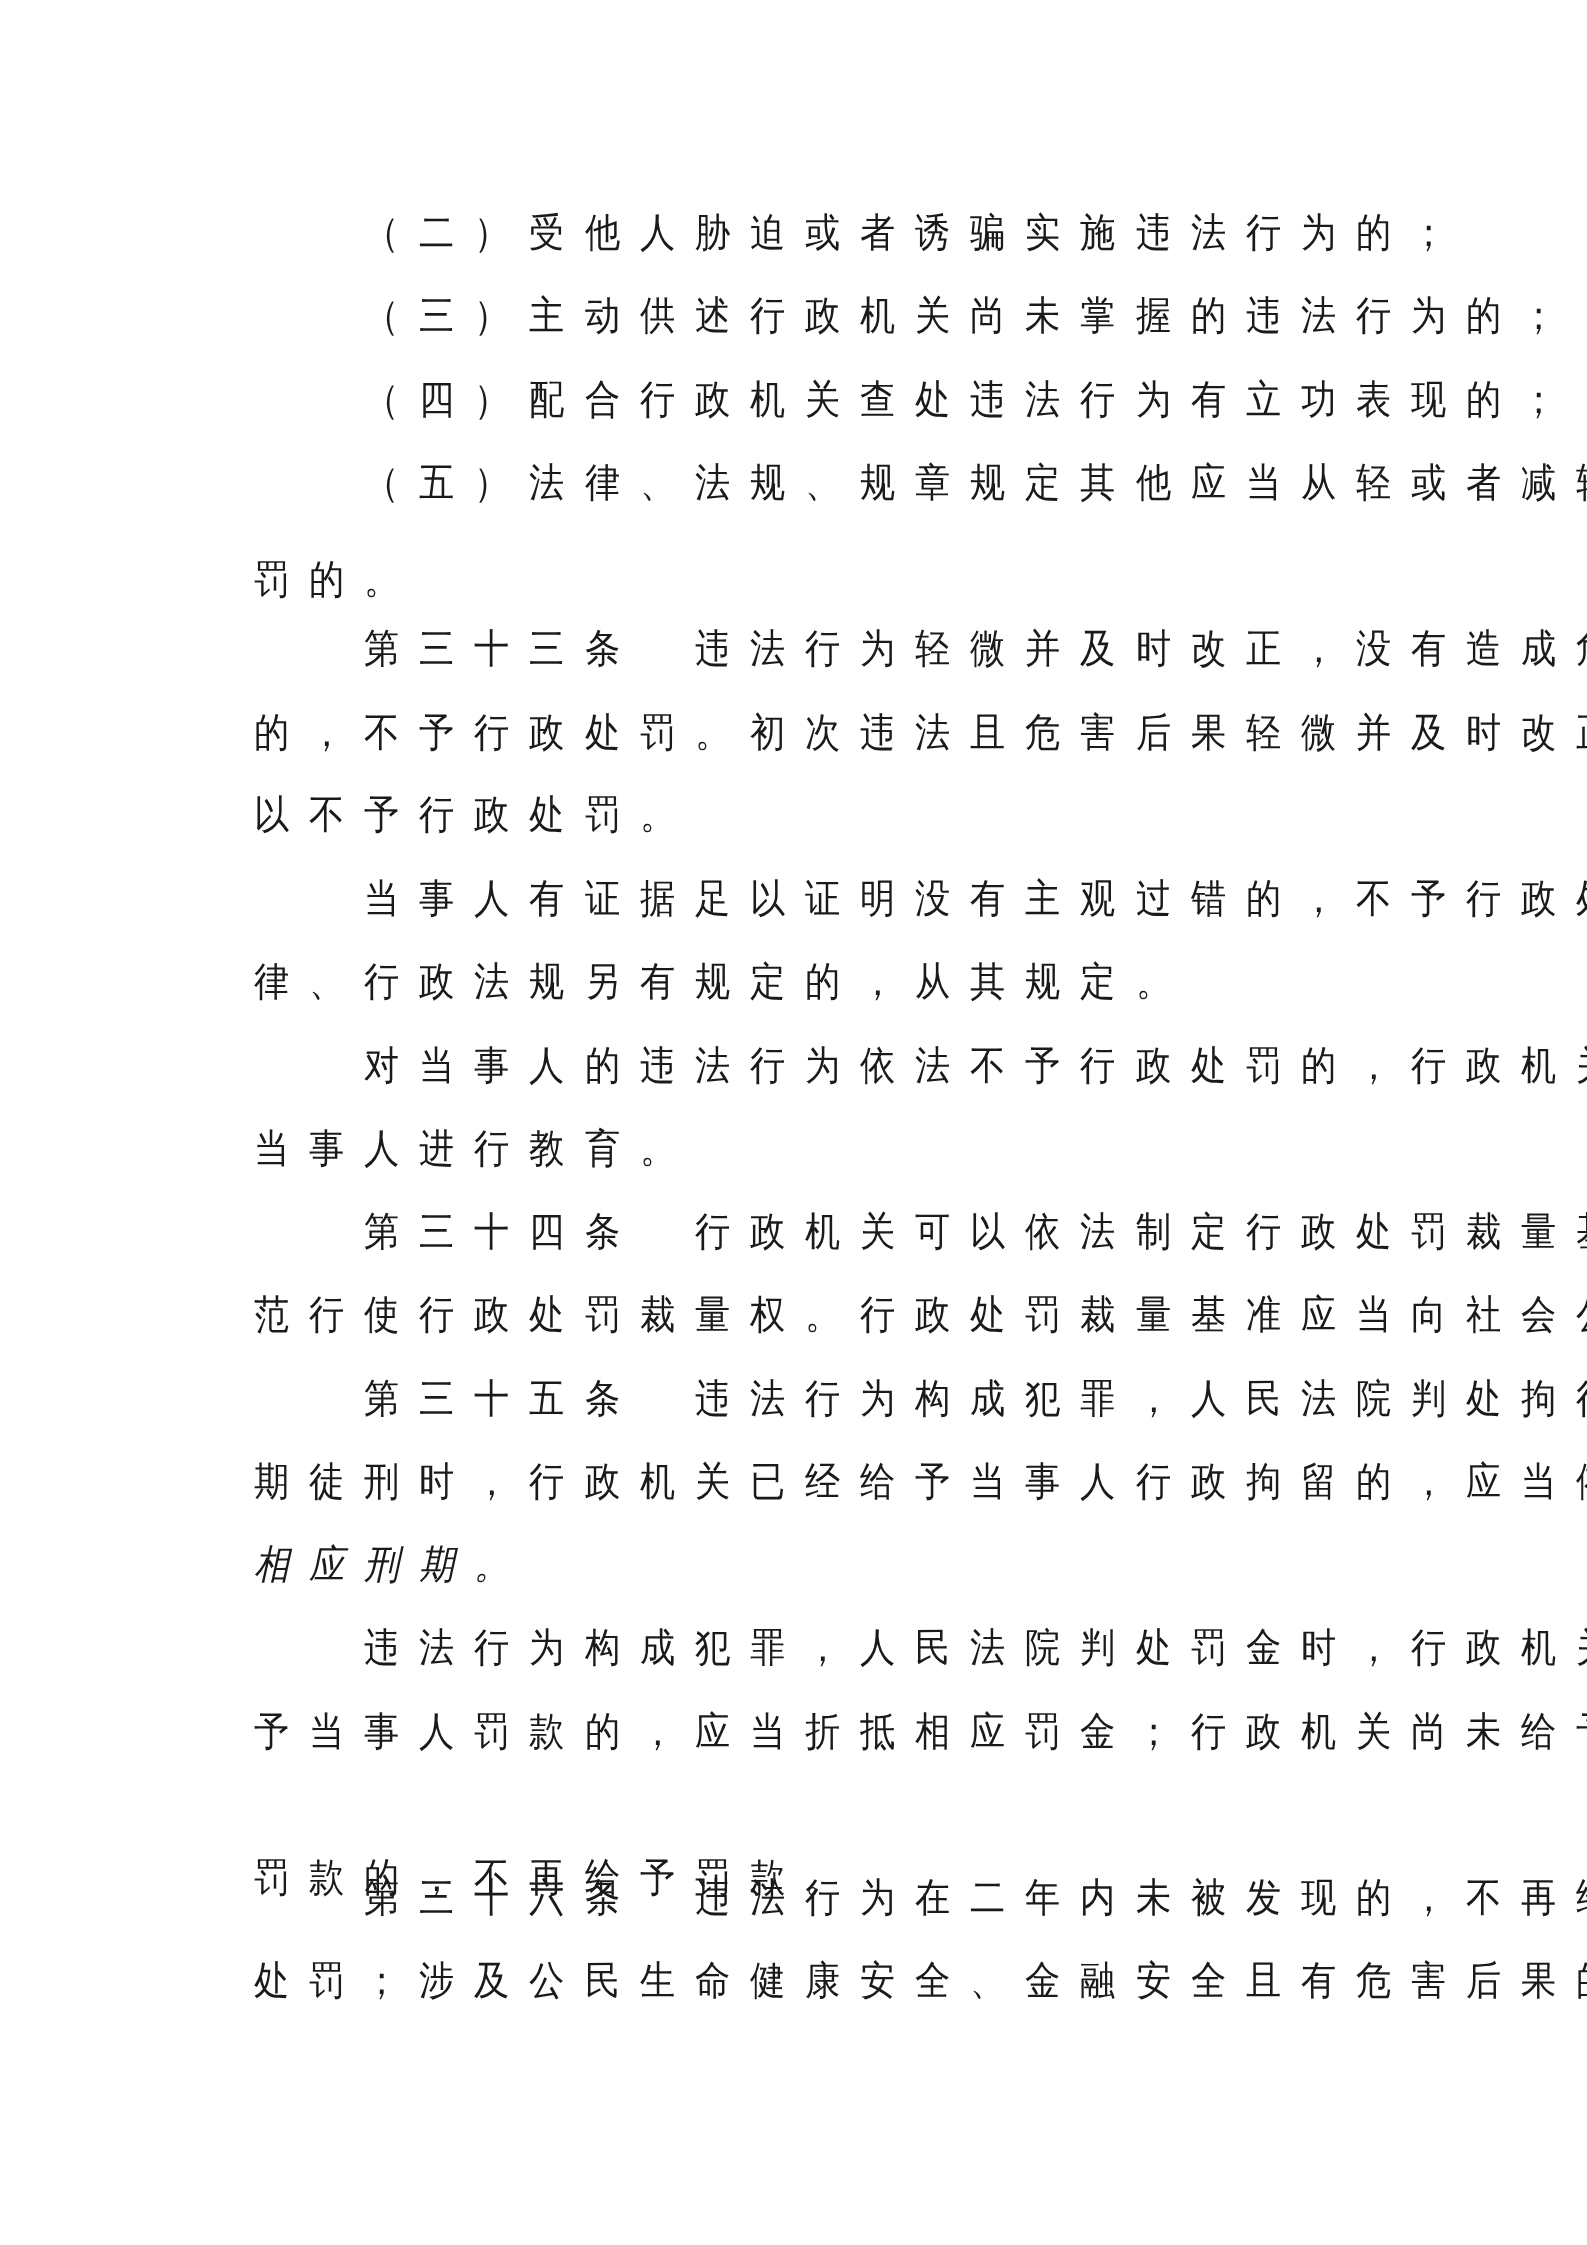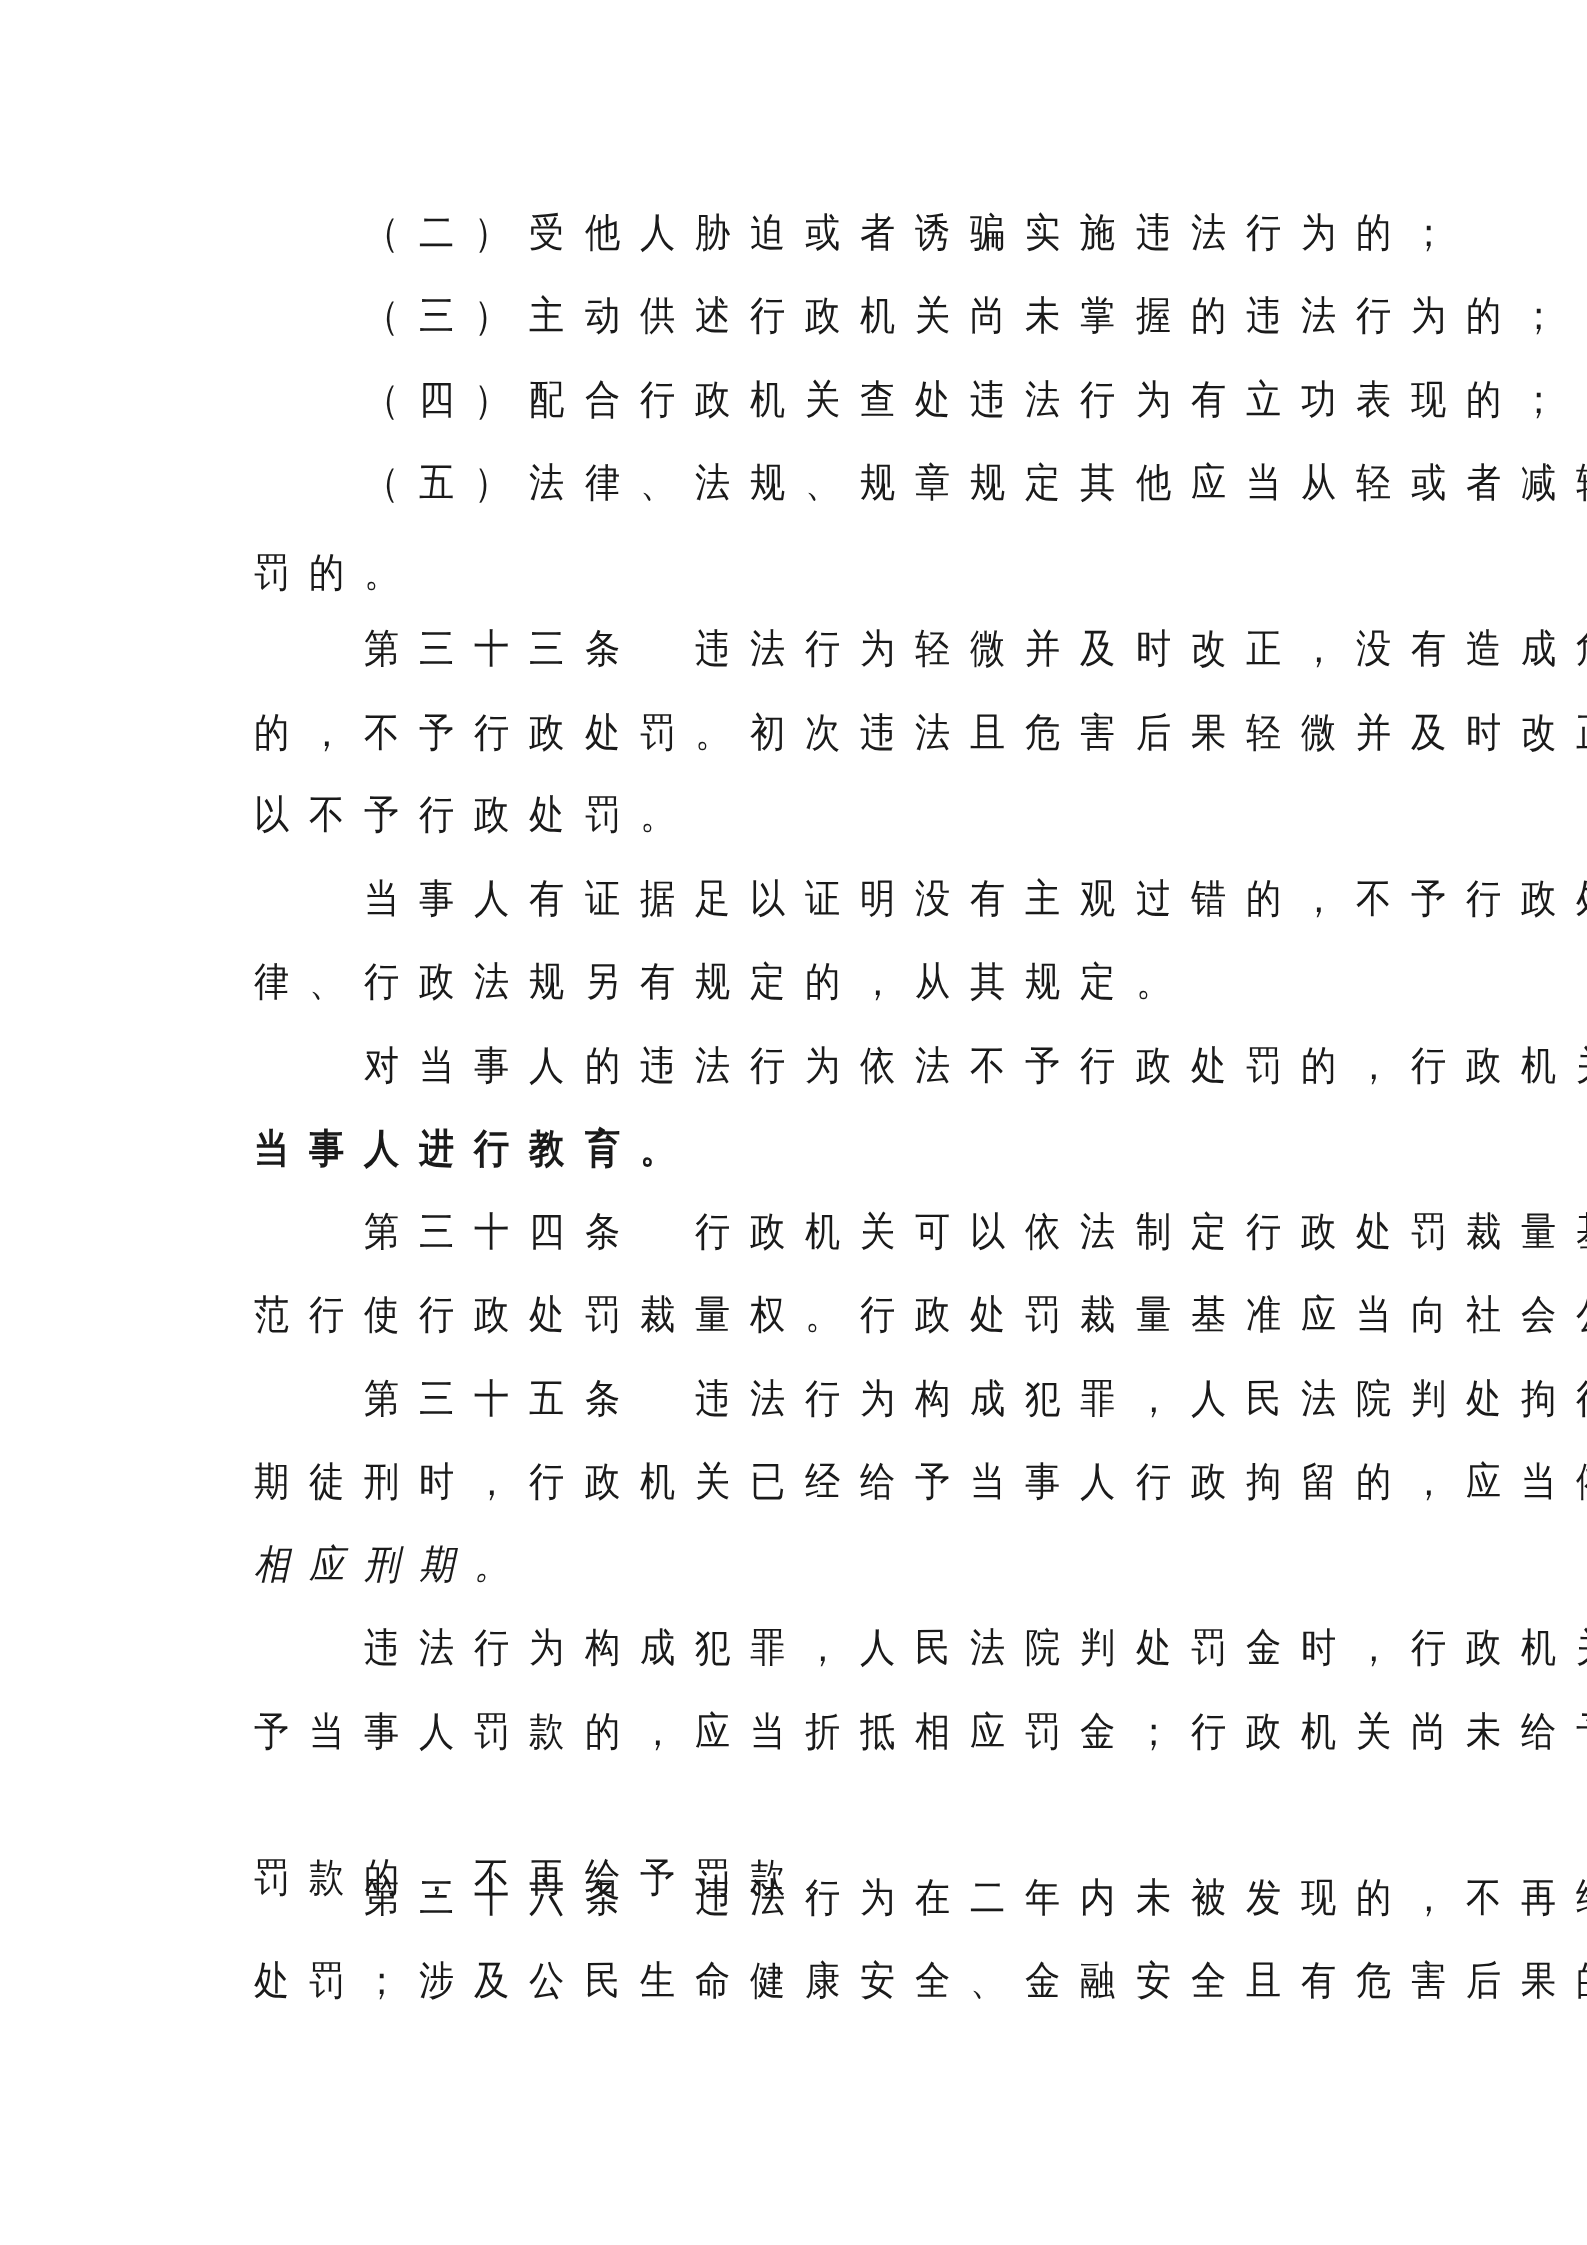--- a/index.html
+++ b/index.html
@@ -30,34 +30,34 @@
         <div class="line" style="top: 0px; padding-left: 110.2px;"><span class="ch">（</span><span class="ch">二</span><span class="ch">）</span><span class="ch">受</span><span class="ch">他</span><span class="ch">人</span><span class="ch">胁</span><span class="ch">迫</span><span class="ch">或</span><span class="ch">者</span><span class="ch">诱</span><span class="ch">骗</span><span class="ch">实</span><span class="ch">施</span><span class="ch">违</span><span class="ch">法</span><span class="ch">行</span><span class="ch">为</span><span class="ch">的</span><span class="ch">；</span></div>
       </div>
       <div>
         <div class="line" style="top: 83.25px; padding-left: 110.2px;"><span class="ch">（</span><span class="ch">三</span><span class="ch">）</span><span class="ch">主</span><span class="ch">动</span><span class="ch">供</span><span class="ch">述</span><span class="ch">行</span><span class="ch">政</span><span class="ch">机</span><span class="ch">关</span><span class="ch">尚</span><span class="ch">未</span><span class="ch">掌</span><span class="ch">握</span><span class="ch">的</span><span class="ch">违</span><span class="ch">法</span><span class="ch">行</span><span class="ch">为</span><span class="ch">的</span><span class="ch">；</span></div>
       </div>
       <div>
         <div class="line" style="top: 166.5px; padding-left: 110.2px;"><span class="ch">（</span><span class="ch">四</span><span class="ch">）</span><span class="ch">配</span><span class="ch">合</span><span class="ch">行</span><span class="ch">政</span><span class="ch">机</span><span class="ch">关</span><span class="ch">查</span><span class="ch">处</span><span class="ch">违</span><span class="ch">法</span><span class="ch">行</span><span class="ch">为</span><span class="ch">有</span><span class="ch">立</span><span class="ch">功</span><span class="ch">表</span><span class="ch">现</span><span class="ch">的</span><span class="ch">；</span></div>
       </div>
       <div>
         <div class="line" style="top: 249.75px; padding-left: 110.2px;"><span class="ch">（</span><span class="ch">五</span><span class="ch">）</span><span class="ch">法</span><span class="ch">律</span><span class="ch">、</span><span class="ch">法</span><span class="ch">规</span><span class="ch">、</span><span class="ch">规</span><span class="ch">章</span><span class="ch">规</span><span class="ch">定</span><span class="ch">其</span><span class="ch">他</span><span class="ch">应</span><span class="ch">当</span><span class="ch">从</span><span class="ch">轻</span><span class="ch">或</span><span class="ch">者</span><span class="ch">减</span><span class="ch">轻</span></div>
-        <div class="line" style="top: 340px; padding-left: 0px;"><span class="ch">罚</span><span class="ch">的</span><span class="ch">。</span></div>
+        <div class="line" style="top: 347px; padding-left: 0px;"><span class="ch">罚</span><span class="ch">的</span><span class="ch">。</span></div>
       </div>
       <div>
         <div class="line" style="top: 416.25px; padding-left: 110.2px;"><span class="ch">第</span><span class="ch">三</span><span class="ch">十</span><span class="ch">三</span><span class="ch">条</span><span class="ch">&nbsp;</span><span class="ch">违</span><span class="ch">法</span><span class="ch">行</span><span class="ch">为</span><span class="ch">轻</span><span class="ch">微</span><span class="ch">并</span><span class="ch">及</span><span class="ch">时</span><span class="ch">改</span><span class="ch">正</span><span class="ch">，</span><span class="ch">没</span><span class="ch">有</span><span class="ch">造</span><span class="ch">成</span><span class="ch">危</span></div>
         <div class="line" style="top: 499.5px; padding-left: 0px;"><span class="ch">的</span><span class="ch">，</span><span class="ch">不</span><span class="ch">予</span><span class="ch">行</span><span class="ch">政</span><span class="ch">处</span><span class="ch">罚</span><span class="ch">。</span><span class="ch">初</span><span class="ch">次</span><span class="ch">违</span><span class="ch">法</span><span class="ch">且</span><span class="ch">危</span><span class="ch">害</span><span class="ch">后</span><span class="ch">果</span><span class="ch">轻</span><span class="ch">微</span><span class="ch">并</span><span class="ch">及</span><span class="ch">时</span><span class="ch">改</span><span class="ch">正</span></div>
         <div class="line" style="top: 582.75px; padding-left: 0px; font-family: Liberation Serif, serif;"><span class="ch">以</span><span class="ch">不</span><span class="ch">予</span><span class="ch">行</span><span class="ch">政</span><span class="ch">处</span><span class="ch">罚</span><span class="ch">。</span></div>
       </div>
       <div>
         <div class="line" style="top: 666px; padding-left: 110.2px;"><span class="ch">当</span><span class="ch">事</span><span class="ch">人</span><span class="ch">有</span><span class="ch">证</span><span class="ch">据</span><span class="ch">足</span><span class="ch">以</span><span class="ch">证</span><span class="ch">明</span><span class="ch">没</span><span class="ch">有</span><span class="ch">主</span><span class="ch">观</span><span class="ch">过</span><span class="ch">错</span><span class="ch">的</span><span class="ch">，</span><span class="ch">不</span><span class="ch">予</span><span class="ch">行</span><span class="ch">政</span><span class="ch">处</span></div>
         <div class="line" style="top: 749.25px; padding-left: 0px;"><span class="ch">律</span><span class="ch">、</span><span class="ch">行</span><span class="ch">政</span><span class="ch">法</span><span class="ch">规</span><span class="ch">另</span><span class="ch">有</span><span class="ch">规</span><span class="ch">定</span><span class="ch">的</span><span class="ch">，</span><span class="ch">从</span><span class="ch">其</span><span class="ch">规</span><span class="ch">定</span><span class="ch">。</span></div>
       </div>
       <div>
         <div class="line" style="top: 832.5px; padding-left: 110.2px;"><span class="ch">对</span><span class="ch">当</span><span class="ch">事</span><span class="ch">人</span><span class="ch">的</span><span class="ch">违</span><span class="ch">法</span><span class="ch">行</span><span class="ch">为</span><span class="ch">依</span><span class="ch">法</span><span class="ch">不</span><span class="ch">予</span><span class="ch">行</span><span class="ch">政</span><span class="ch">处</span><span class="ch">罚</span><span class="ch">的</span><span class="ch">，</span><span class="ch">行</span><span class="ch">政</span><span class="ch">机</span><span class="ch">关</span></div>
-        <div class="line" style="top: 915.75px; padding-left: 0px; font-weight: bold;"><span class="ch">当</span><span class="ch">事</span><span class="ch">人</span><span class="ch">进</span><span class="ch">行</span><span class="ch">教</span><span class="ch">育</span><span class="ch">。</span></div>
+        <div class="line" style="top: 915.75px; padding-left: 0px;"><span class="ch">当</span><span class="ch">事</span><span class="ch">人</span><span class="ch">进</span><span class="ch">行</span><span class="ch">教</span><span class="ch">育</span><span class="ch">。</span></div>
       </div>
       <div>
         <div class="line" style="top: 999px; padding-left: 110.2px;"><span class="ch">第</span><span class="ch">三</span><span class="ch">十</span><span class="ch">四</span><span class="ch">条</span><span class="ch">&nbsp;</span><span class="ch">行</span><span class="ch">政</span><span class="ch">机</span><span class="ch">关</span><span class="ch">可</span><span class="ch">以</span><span class="ch">依</span><span class="ch">法</span><span class="ch">制</span><span class="ch">定</span><span class="ch">行</span><span class="ch">政</span><span class="ch">处</span><span class="ch">罚</span><span class="ch">裁</span><span class="ch">量</span><span class="ch">基</span></div>
         <div class="line" style="top: 1082.25px; padding-left: 0px;"><span class="ch">范</span><span class="ch">行</span><span class="ch">使</span><span class="ch">行</span><span class="ch">政</span><span class="ch">处</span><span class="ch">罚</span><span class="ch">裁</span><span class="ch">量</span><span class="ch">权</span><span class="ch">。</span><span class="ch">行</span><span class="ch">政</span><span class="ch">处</span><span class="ch">罚</span><span class="ch">裁</span><span class="ch">量</span><span class="ch">基</span><span class="ch">准</span><span class="ch">应</span><span class="ch">当</span><span class="ch">向</span><span class="ch">社</span><span class="ch">会</span><span class="ch">公</span></div>
       </div>
       <div>
         <div class="line" style="top: 1165.5px; padding-left: 110.2px;"><span class="ch">第</span><span class="ch">三</span><span class="ch">十</span><span class="ch">五</span><span class="ch">条</span><span class="ch">&nbsp;</span><span class="ch">违</span><span class="ch">法</span><span class="ch">行</span><span class="ch">为</span><span class="ch">构</span><span class="ch">成</span><span class="ch">犯</span><span class="ch">罪</span><span class="ch">，</span><span class="ch">人</span><span class="ch">民</span><span class="ch">法</span><span class="ch">院</span><span class="ch">判</span><span class="ch">处</span><span class="ch">拘</span><span class="ch">役</span></div>
         <div class="line" style="top: 1248.75px; padding-left: 0px;"><span class="ch">期</span><span class="ch">徒</span><span class="ch">刑</span><span class="ch">时</span><span class="ch">，</span><span class="ch">行</span><span class="ch">政</span><span class="ch">机</span><span class="ch">关</span><span class="ch">已</span><span class="ch">经</span><span class="ch">给</span><span class="ch">予</span><span class="ch">当</span><span class="ch">事</span><span class="ch">人</span><span class="ch">行</span><span class="ch">政</span><span class="ch">拘</span><span class="ch">留</span><span class="ch">的</span><span class="ch">，</span><span class="ch">应</span><span class="ch">当</span><span class="ch">依</span></div>
         <div class="line" style="top: 1332px; padding-left: 0px; font-style: italic;"><span class="ch">相</span><span class="ch">应</span><span class="ch">刑</span><span class="ch">期</span><span class="ch">。</span></div>
       </div>

